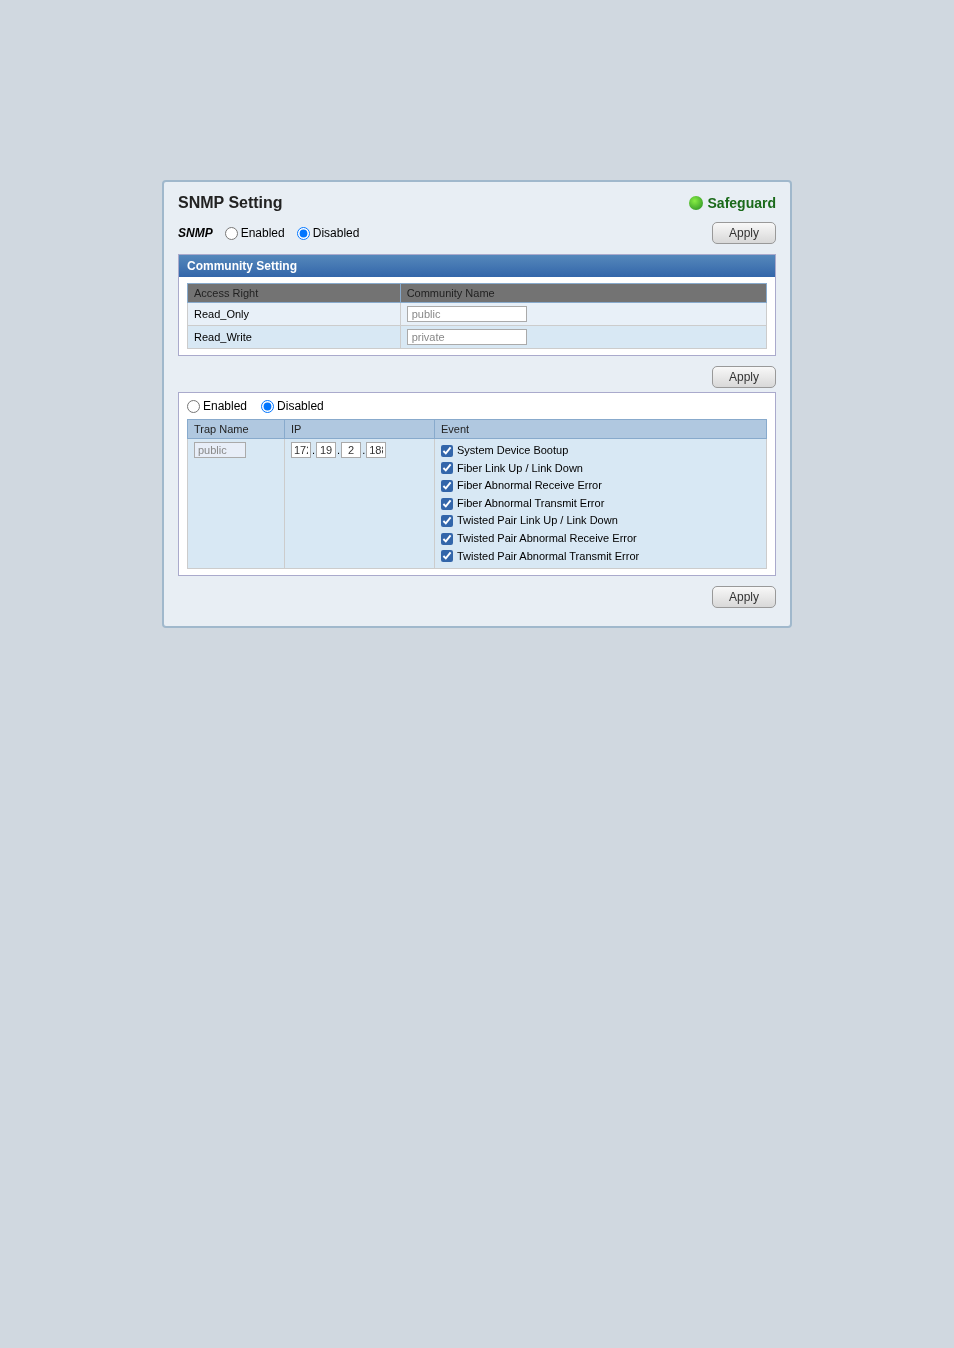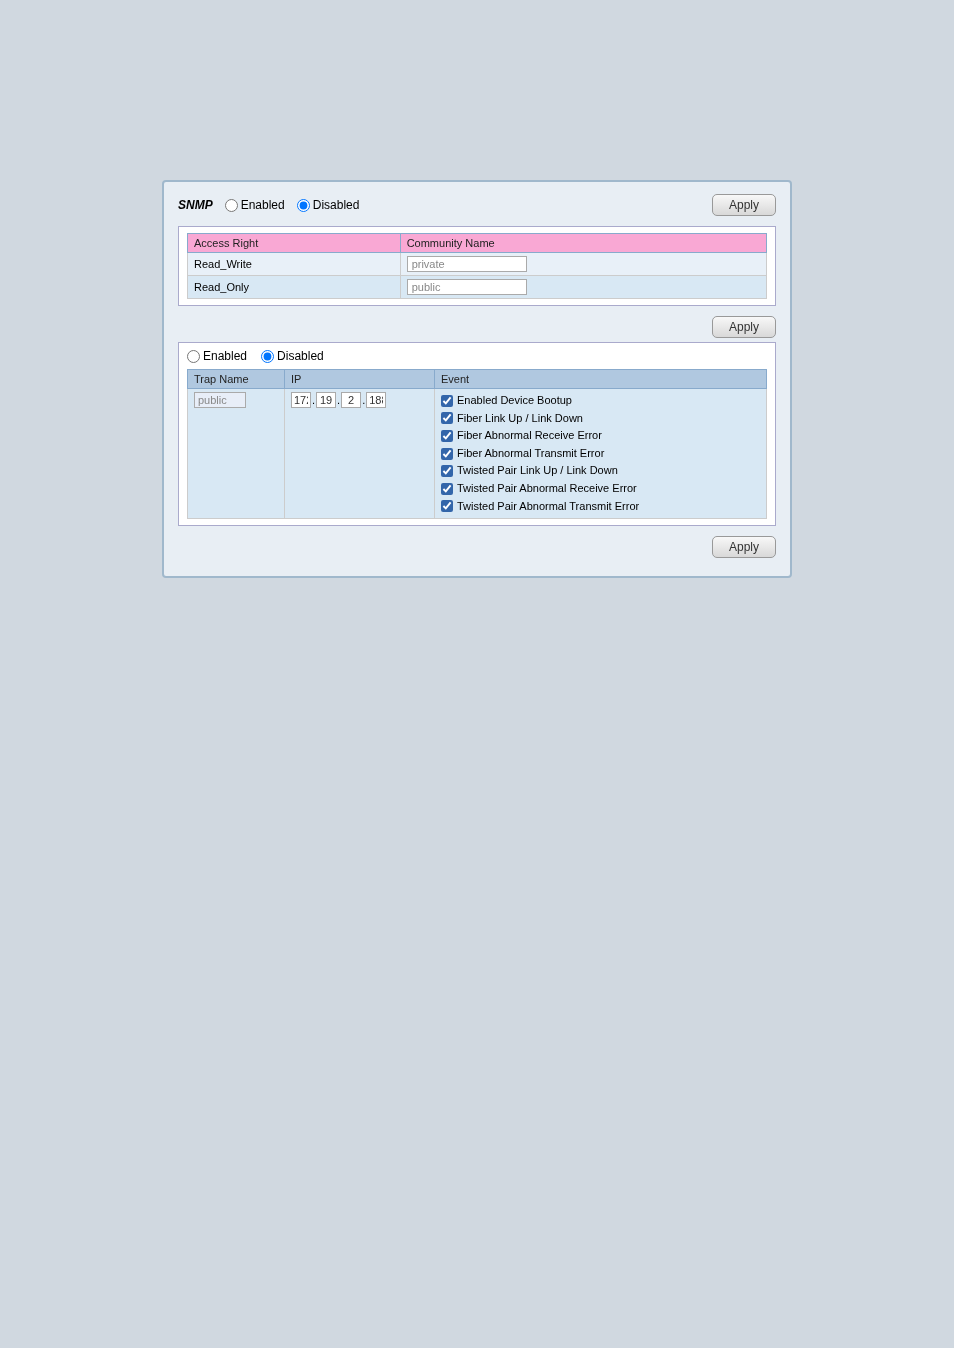--- a/index.html
+++ b/index.html
@@ -86,21 +86,21 @@
       padding: 4px 8px;
     }
     .section-body {
       padding: 6px 8px;
     }
     .community-table {
       width: 100%;
       border-collapse: collapse;
     }
     .community-table th {
-      background: #f9a8d4;
+      background: #737373;
       border: 1px solid #88aacc;
       padding: 3px 6px;
       text-align: left;
       font-weight: normal;
       font-size: 11px;
       color: #222;
     }
     .community-table td {
       border: 1px solid #ccc;
       padding: 3px 6px;
@@ -188,53 +188,63 @@
       accent-color: #3366aa;
       width: 12px;
       height: 12px;
     }
   </style>
 </head>
 <body>
 
 <div class="panel">
 
+  <div class="panel-header">
+    <span class="panel-title">SNMP Setting</span>
+    <div class="brand">
+      <span class="brand-dot"></span>
+      <span>Safeguard</span>
+    </div>
+  </div>
 
   <div class="snmp-row">
     <div class="snmp-options">
       <span style="font-weight:bold;font-size:12px;font-style:italic;">SNMP</span>
       <label class="radio-label">
         <input type="radio" name="snmp" style="">
         <span>Enabled</span>
       </label>
       <label class="radio-label">
         <input type="radio" name="snmp" checked="" style="">
         <span>Disabled</span>
       </label>
     </div>
     <button class="apply-btn">Apply</button>
   </div>
 
   <div class="section">
+    <div class="section-header">
+      <span>Community Setting</span>
+    </div>
     <div class="section-body">
       <table class="community-table">
         <thead>
           <tr>
             <th>Access Right</th>
             <th>Community Name</th>
           </tr>
         </thead>
         <tbody id="community-tbody">
         <tr>
+              <td>Read_Only</td>
+              <td><input class="community-input" type="text" value="public" style=""></td>
+            </tr>
+            <tr>
               <td>Read_Write</td>
               <td><input class="community-input" type="text" value="private" style=""></td>
-            </tr>
-            <tr>
-              <td>Read_Only</td>
-              <td><input class="community-input" type="text" value="public" style=""></td>
             </tr>
           </tbody>
       </table>
     </div>
   </div>
 
   <div class="apply-row">
     <button class="apply-btn">Apply</button>
   </div>
 
@@ -271,21 +281,21 @@
                 <span class="ip-sep">.</span>
                 <input class="ip-input" type="text" value="2" style="">
                 <span class="ip-sep">.</span>
                 <input class="ip-input" type="text" value="188" style="">
               </div>
             </td>
             <td>
               <ul class="event-list" id="event-list">
               <li>
                     <input type="checkbox" checked="" style="">
-                    <span>Enabled Device Bootup</span>
+                    <span>System Device Bootup</span>
                   </li>
                   <li>
                     <input type="checkbox" checked="" style="">
                     <span>Fiber Link Up / Link Down</span>
                   </li>
                   <li>
                     <input type="checkbox" checked="" style="">
                     <span>Fiber Abnormal Receive Error</span>
                   </li>
                   <li>

